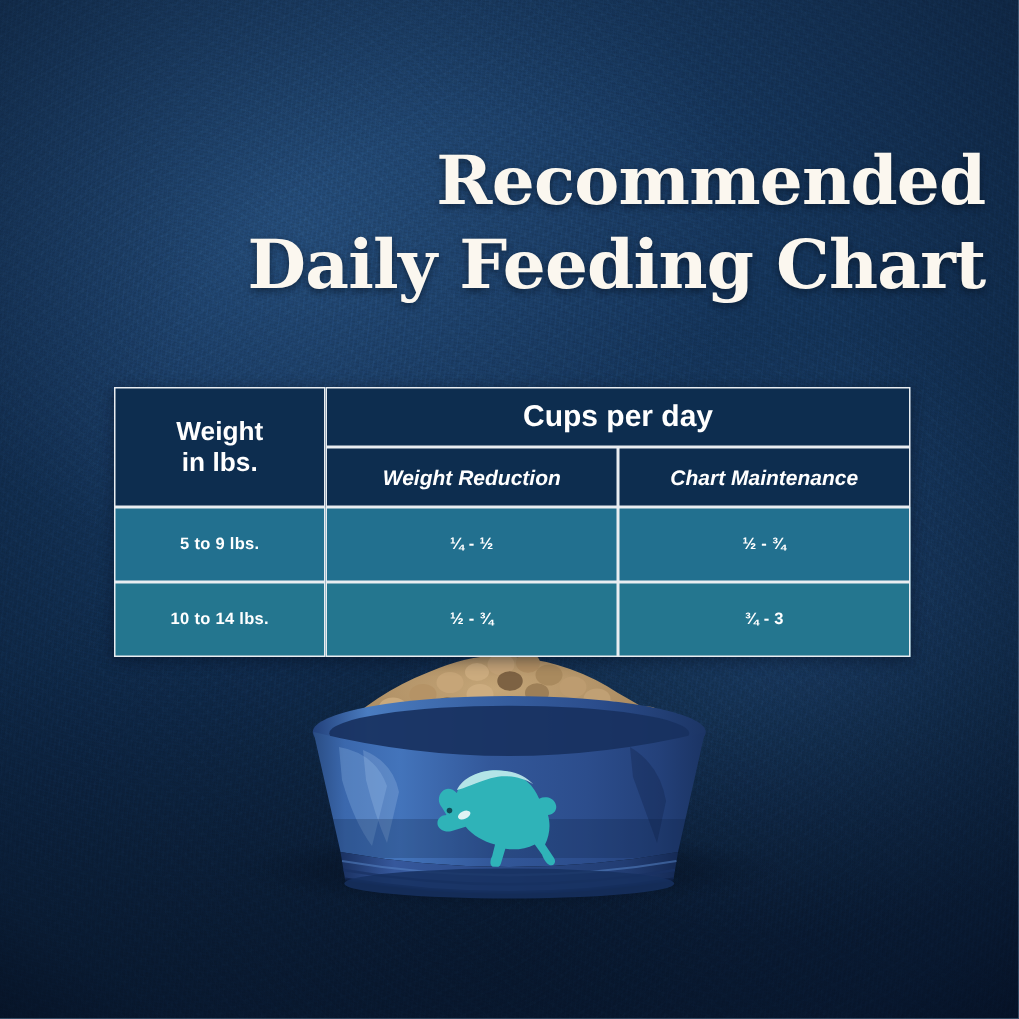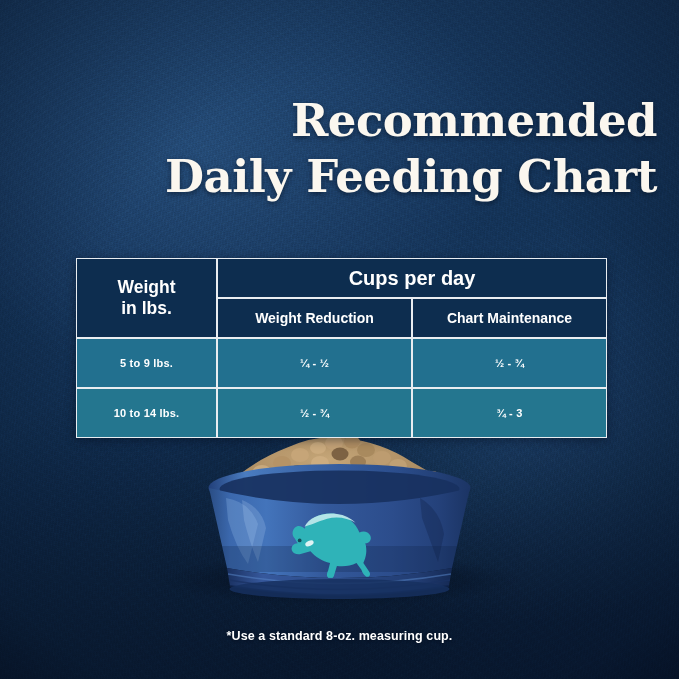--- a/index.html
+++ b/index.html
@@ -113,20 +113,21 @@
     line-height: 1.22;
     height: 77px;
   }
   .hd-cups {
     font-size: 20px;
     height: 38px;
   }
   .hd-sub {
     font-size: 14px;
     height: 38px;
+    font-style: italic;
   }
 
   .dr {
     background: #22708f;
     font-size: 11px;
     height: 48px;
     font-weight: 700;
   }
   .dr-alt {
     background: #24768f;
@@ -344,15 +345,14 @@
       </g>
 
       <path d="M 227 140 Q 339 160 452 140 L 449 158 Q 339 176 230 158 Z" fill="url(#bowlBase)"></path>
       <path d="M 228 146 Q 339 165 451 146" stroke="#5583c4" stroke-width="1.5" fill="none" opacity="0.55"></path>
       <path d="M 229 152 Q 339 171 450 152" stroke="#1a3263" stroke-width="1.6" fill="none" opacity="0.75"></path>
       <path d="M 230 158 Q 339 176 449 158" stroke="#0f2249" stroke-width="2" fill="none" opacity="0.8"></path>
       <ellipse cx="339.5" cy="161" rx="110" ry="10" fill="#16305f" opacity="0.85"></ellipse>
     </svg>
   </div>
 
-  <div id="footnote">*Use a standard 8-oz. measuring cup.</div>
 
 </div>
 
 </body></html>

